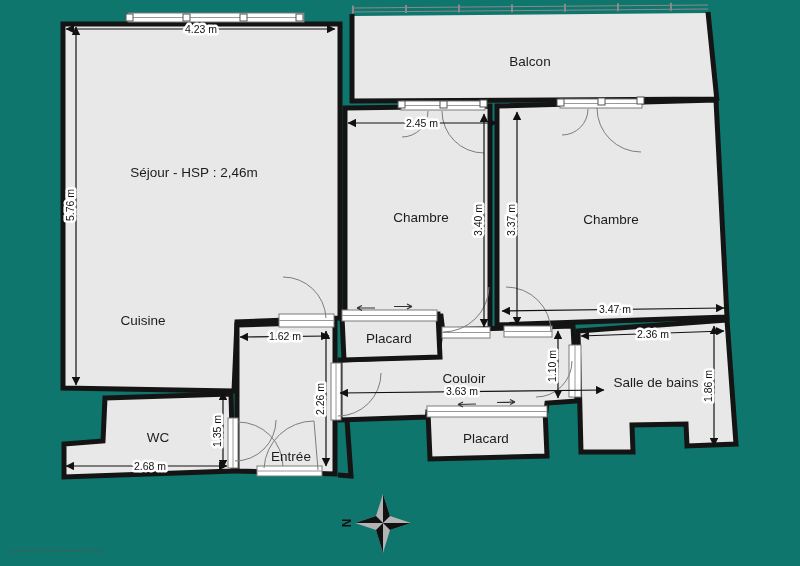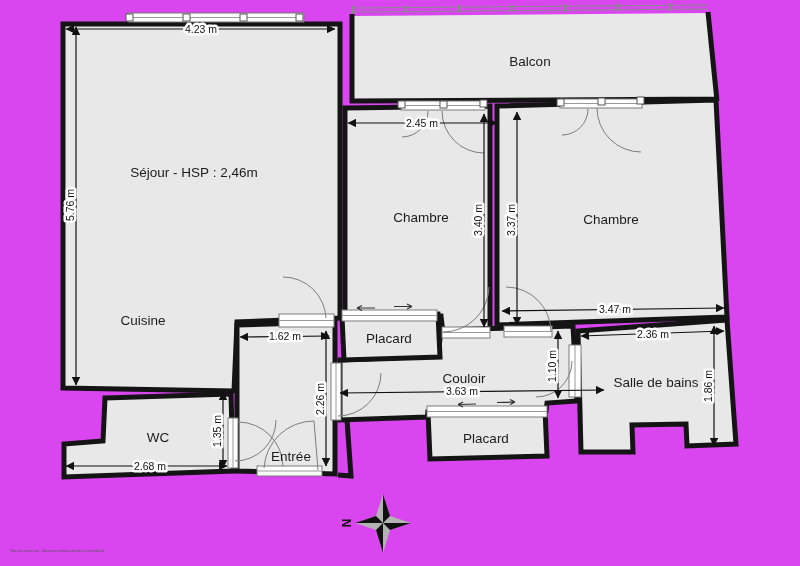--- a/index.html
+++ b/index.html
@@ -1,16 +1,16 @@
 <!DOCTYPE html>
 <html><head>
 <meta charset="utf-8">
 <style>
   html,body{margin:0;padding:0;background:#fff;}
-  .page{width:800px;height:566px;position:relative;background:#d946ef;overflow:hidden;}
+  .page{width:800px;height:566px;position:relative;background:#0f766e;overflow:hidden;}
   svg{display:block;font-family:"Liberation Sans", sans-serif;}
   .room{fill:#e8e8e8;stroke:#141414;stroke-width:5;stroke-linejoin:miter;}
   .wall{fill:none;stroke:#141414;stroke-width:5;}
   .band{fill:#ffffff;stroke:#7a7a7a;stroke-width:1;}
   .bandline{stroke:#9a9a9a;stroke-width:1;}
   .postsq{fill:#ffffff;stroke:#555;stroke-width:1;}
   .arc{fill:none;stroke:#7d7d7d;stroke-width:1;}
   .dim{stroke:#111;stroke-width:1.2;}
   .dlabel{font-size:10.5px;fill:#111;paint-order:stroke;stroke:#ffffff;stroke-width:5;stroke-linejoin:round;text-anchor:middle;}
   .rlabel{font-size:13.5px;fill:#1c1c1c;text-anchor:middle;}

